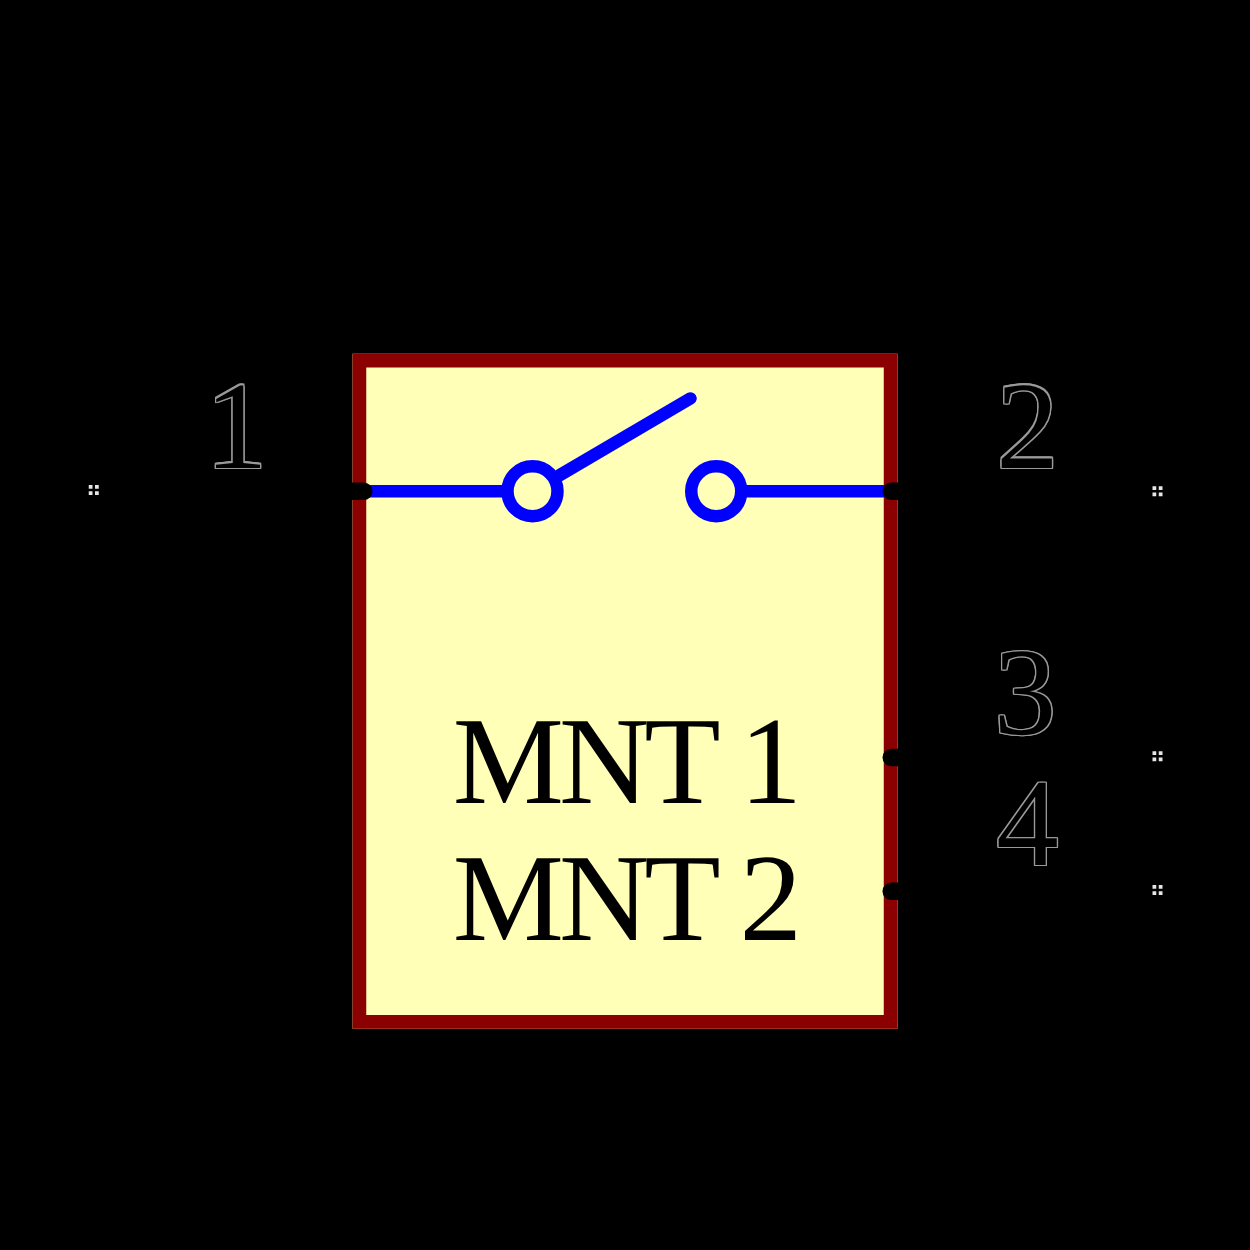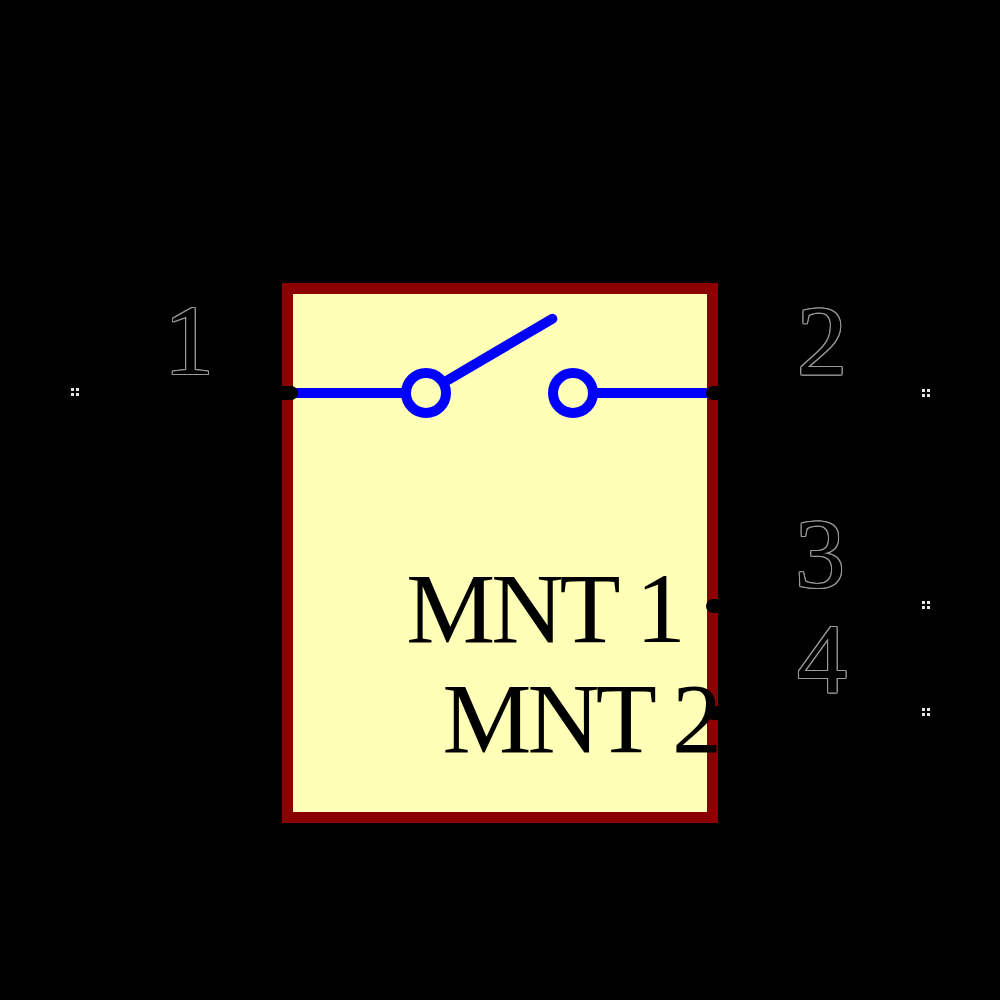--- a/index.html
+++ b/index.html
@@ -103,22 +103,22 @@
   .body-label {
     position: absolute;
     left: 282px;
     width: 436px;
     font-size: 100px;
     line-height: 100px;
     letter-spacing: -4px;
     text-align: center;
     color: var(--label-text, #000000);
   }
-  .body-label-1 { top: 559px; margin-left: 44px; }
-  .body-label-2 { top: 669px; text-align: right; }
+  .body-label-1 { top: 559px; }
+  .body-label-2 { top: 669px; }
 </style>
 </head>
 <body>
 
 <div id="canvas">
 
   <div class="symbol-body"></div>
 
   <div>
     <div class="wire wire-left"></div>

